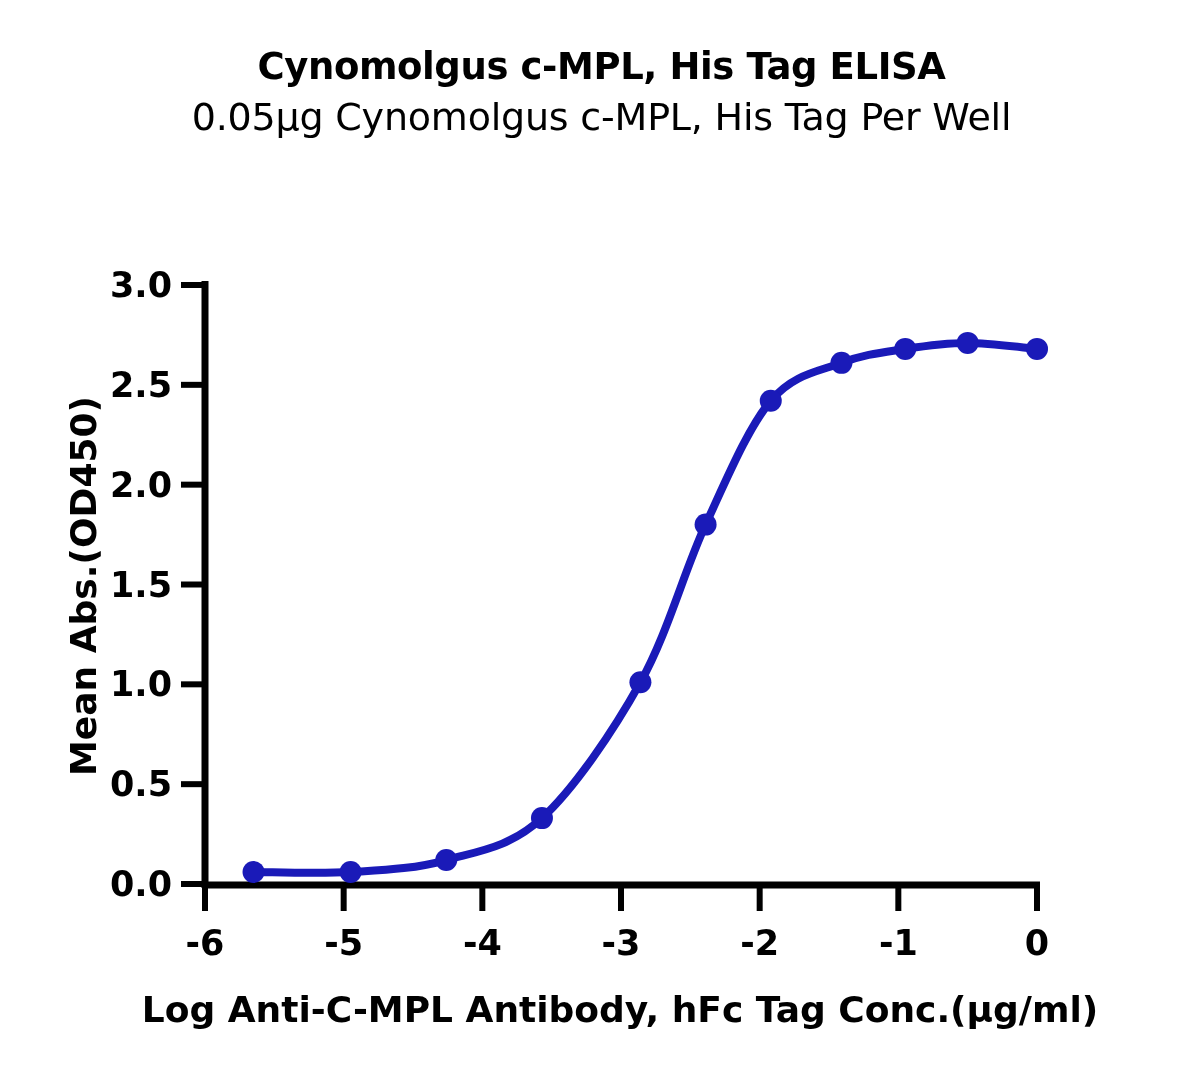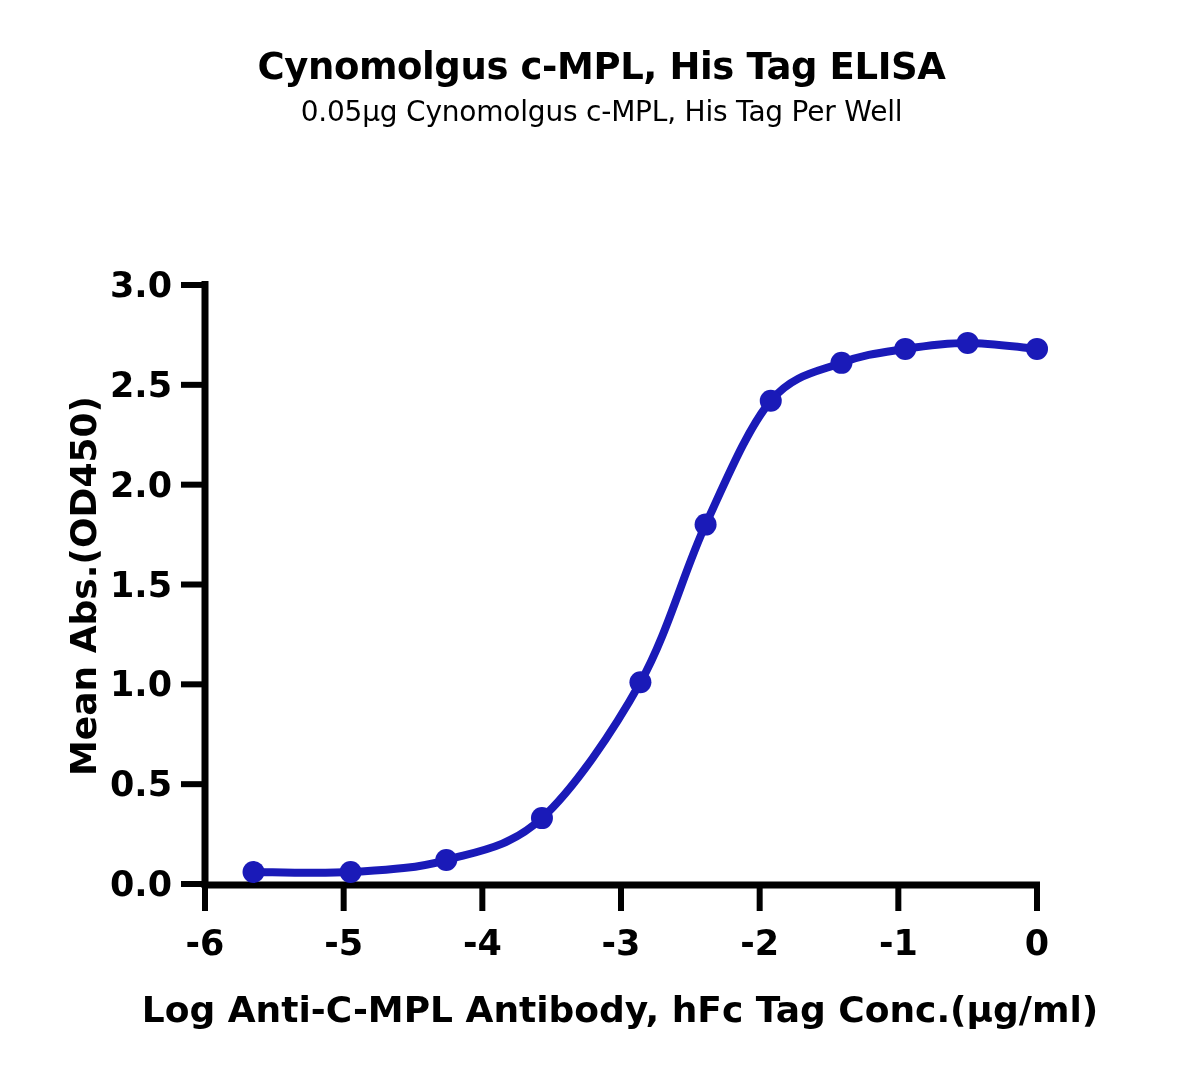--- a/index.html
+++ b/index.html
@@ -32,21 +32,21 @@
     font-size: 37px;
     font-weight: 700;
     color: #000000;
     letter-spacing: -0.4px;
     line-height: 1.15;
     margin: 0;
     white-space: nowrap;
   }
   .chart-subtitle {
     font-family: "DejaVu Sans", "Liberation Sans", sans-serif;
-    font-size: 28px;
+    font-size: 38px;
     font-weight: 400;
     color: #000000;
     letter-spacing: -0.2px;
     line-height: 1.2;
     margin: 6px 0 0 0;
     white-space: nowrap;
   }
   svg#plot {
     position: absolute;
     left: 0;

